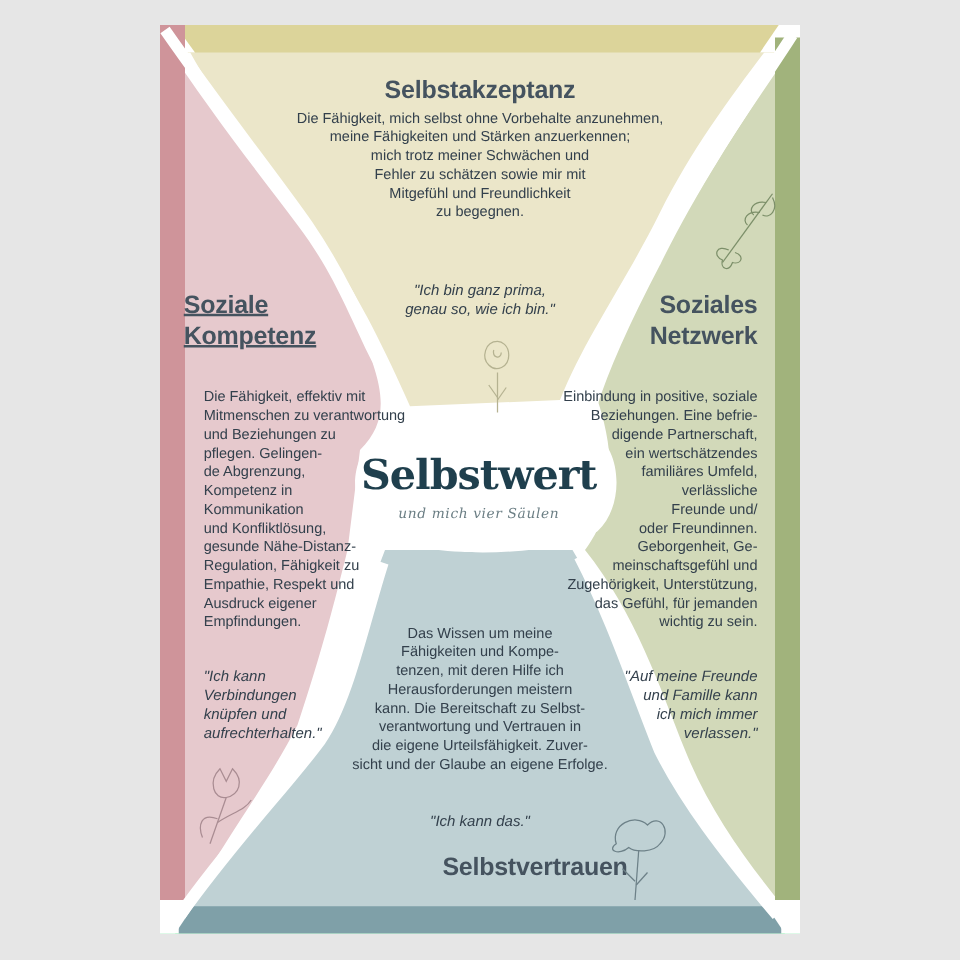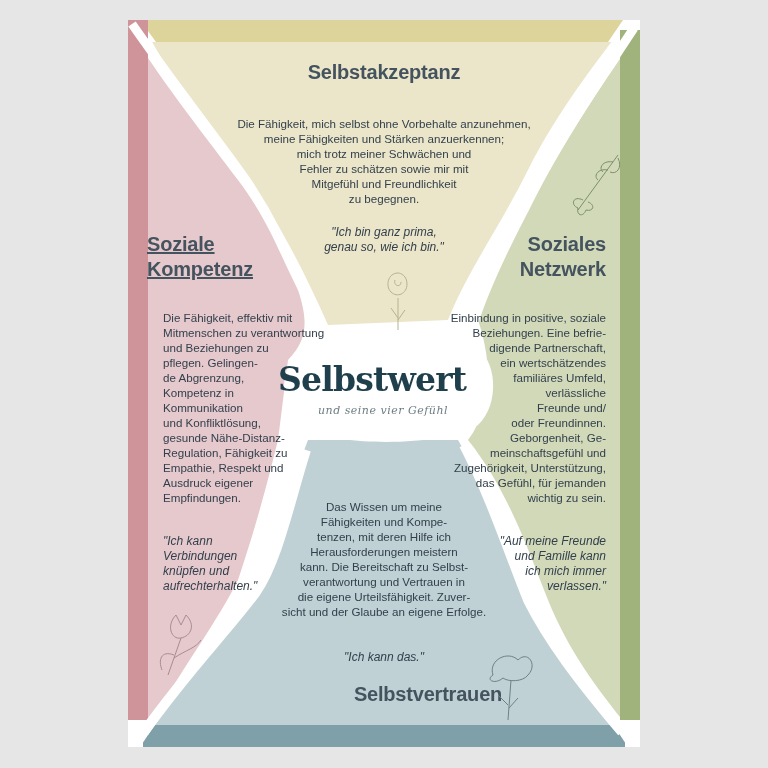--- a/index.html
+++ b/index.html
@@ -14,21 +14,21 @@
   #poster svg.bg { position:absolute; left:0; top:0; width:512px; height:727px; }
   .txt { position:absolute; color:#3a4a58; }
   .heading { font-weight:bold; color:#45535f; font-size:20px; line-height:25px; letter-spacing:-0.2px; }
   .body { font-size:11.6px; line-height:15px; color:#33404c; }
   .quote { font-size:12px; line-height:15px; font-style:italic; color:#33404c; }
   .center { text-align:center; }
   .right { text-align:right; }
   .left { text-align:left; }
   .pre { white-space:pre-line; }
   #main-title {
-    position:absolute; left:150px; top:340px; width:210px; 
+    position:absolute; left:150px; top:340px; width:210px; text-align:center;
     font-family:"DejaVu Serif", serif; font-weight:bold; font-size:33px; color:#1f3f4d; letter-spacing:-0.8px;
   }
   #sub-title {
     position:absolute; left:150px; top:384px; width:210px; text-align:center;
     font-family:"DejaVu Serif", serif; font-style:italic; font-size:11px; color:#6b7e84; letter-spacing:0.5px;
   }
   .doodle { position:absolute; }
 </style>
 </head>
 <body>
@@ -55,21 +55,21 @@
 
     <path d="M4 4 C50 70 90 120 118 160 C145 200 158 230 176 272" stroke="#ffffff" stroke-width="9" fill="none"></path>
     <path d="M506 8 C465 70 425 130 396 190 C375 230 356 270 345 305" stroke="#ffffff" stroke-width="9" fill="none"></path>
     <path d="M16 712 C60 650 100 610 128 572 C150 540 162 480 178 430" stroke="#ffffff" stroke-width="10" fill="none"></path>
     <path d="M494 712 C450 660 420 620 400 580 C380 530 362 475 336 425" stroke="#ffffff" stroke-width="10" fill="none"></path>
 
     <path d="M175 330 C210 310 300 305 345 325 C370 338 372 385 350 405 C320 425 220 428 180 410 C150 395 148 345 175 330 Z" fill="#ffffff"></path>
   </svg>
 
   <div class="txt heading center" style="left:0; top:40px; width:512px;">Selbstakzeptanz</div>
-  <div class="txt body center pre" style="left:60px; top:96px; width:392px;">Die Fähigkeit, mich selbst ohne Vorbehalte anzunehmen,
+  <div class="txt body center pre" style="left:60px; top:67px; width:392px;">Die Fähigkeit, mich selbst ohne Vorbehalte anzunehmen,
 meine Fähigkeiten und Stärken anzuerkennen;
 mich trotz meiner Schwächen und
 Fehler zu schätzen sowie mir mit
 Mitgefühl und Freundlichkeit
 zu begegnen.</div>
   <div class="txt quote center pre" style="left:150px; top:205px; width:212px;">"Ich bin ganz prima,
 genau so, wie ich bin."</div>
 
   <div class="txt heading left pre" style="left:19px; top:212px; width:200px;text-decoration:underline;">Soziale
 Kompetenz</div>
@@ -116,21 +116,21 @@
 tenzen, mit deren Hilfe ich
 Herausforderungen meistern
 kann. Die Bereitschaft zu Selbst-
 verantwortung und Vertrauen in
 die eigene Urteilsfähigkeit. Zuver-
 sicht und der Glaube an eigene Erfolge.</div>
   <div class="txt quote center" style="left:156px; top:630px; width:200px;">"Ich kann das."</div>
   <div class="txt heading center" style="left:0; top:662px; width:600px;">Selbstvertrauen</div>
 
   <div id="main-title">Selbstwert</div>
-  <div id="sub-title">und seine vier Gefühl</div>
+  <div id="sub-title">und mich vier Säulen</div>
 
   <svg class="doodle" style="left:440px; top:130px;" width="60" height="70" viewBox="0 0 60 70">
     <g stroke="#7c8f69" stroke-width="1" fill="none">
       <path d="M50 5 L10 60"></path>
       <path d="M45 12 C35 10 30 18 35 22"></path>
       <path d="M40 20 C30 18 25 26 30 30"></path>
       <path d="M50 8 C55 18 48 25 42 22"></path>
       <path d="M15 50 C5 45 2 55 10 58 C8 65 15 68 18 60 C25 62 28 55 20 52"></path>
     </g>
   </svg>

